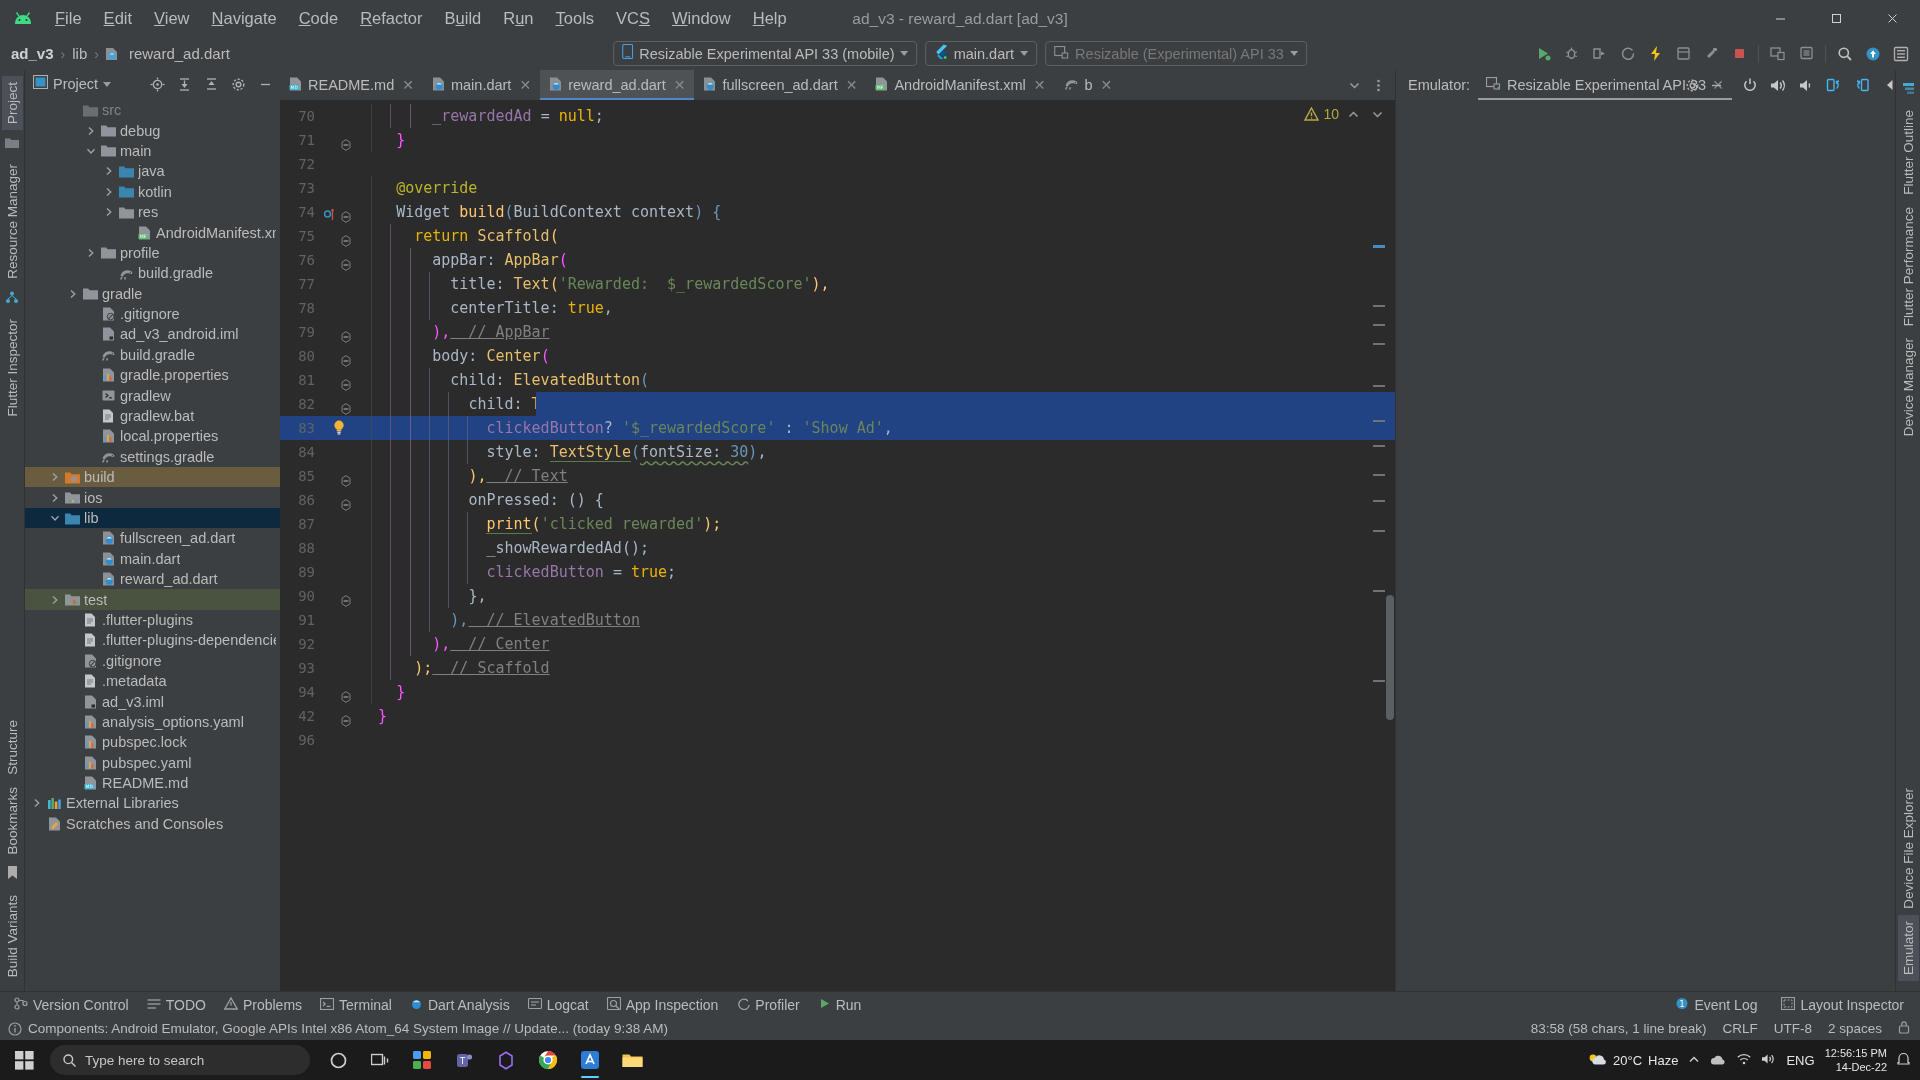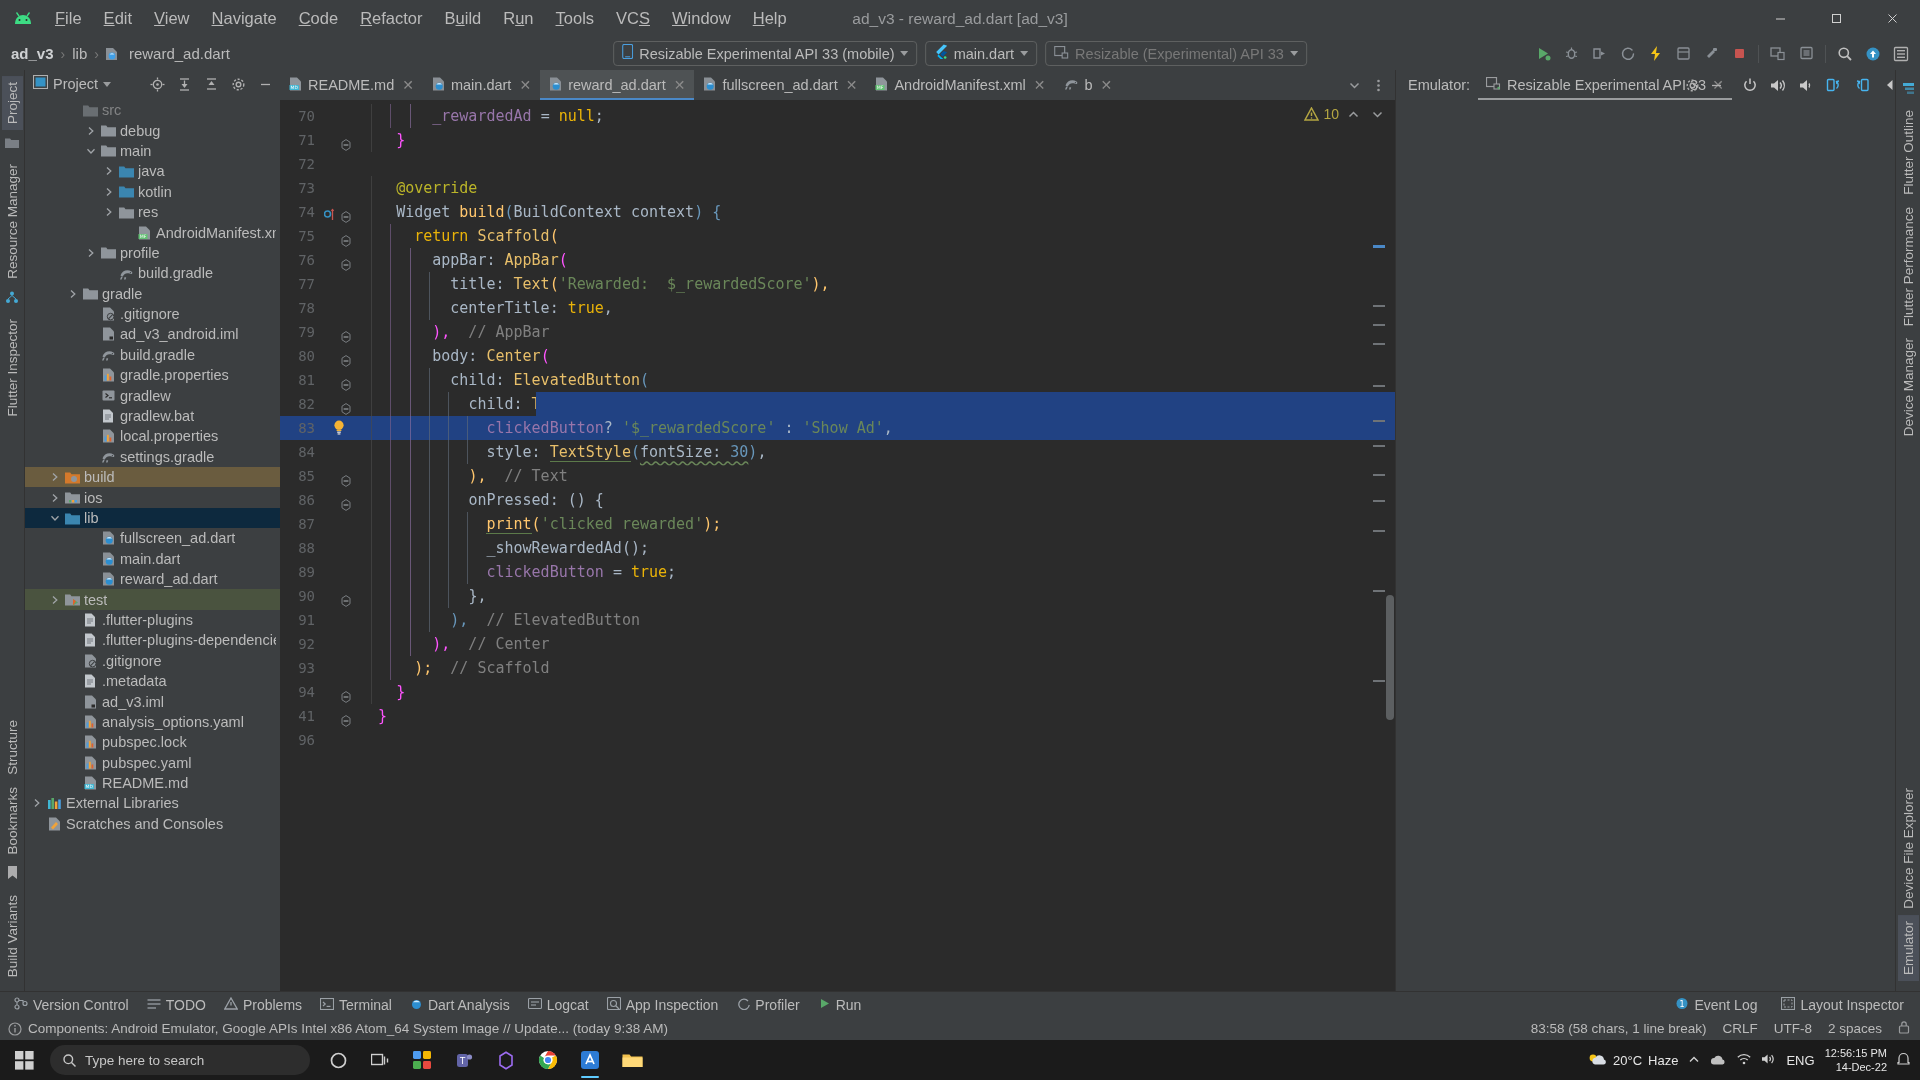--- a/index.html
+++ b/index.html
@@ -108,21 +108,21 @@
   .ln .t { flex:1; padding-left: 2px; position: relative; }
   .ln.hl { background: #214283; }
   .ln.hl2 .t::before { content:''; position:absolute; left:178px; right:0; top:0; bottom:0; background:#214283; }
 
   
   .kw   { color: #eab308; }
   .cls  { color: #e8bf6a; }
   .fn   { color: #ffc66d; }
   .str  { color: #6a8759; }
   .num  { color: #6897bb; }
-  .cmt  { color: #808080; }
+  .cmt  { color: #808080; text-decoration: underline; }
   .fld  { color: #9876aa; }
   .ann  { color: #bbb529; }
   .plain{ color: #a9b7c6; }
   .paren-p { color: #ff55ff; }
   .paren-o { color: #ffc66d; }
   .paren-b { color: #6897bb; }
   .wavy { text-decoration: underline; text-decoration-style: wavy; text-decoration-color: #6a8759; text-underline-offset: 3px; }
   .uline { border-bottom: 1px solid #5c7a4a; }
 
   
@@ -1053,21 +1053,21 @@
                       <path d="M2 3.2 6 0.6 10 3.2v5.6L6 11.4 2 8.8z" fill="none" stroke="#7a7e82" stroke-width="1"></path>
                       <line x1="3.6" y1="6" x2="8.4" y2="6" stroke="#9a9ea2" stroke-width="1.2"></line>
                     </svg></span></span><span class="t"><span class="iguide" style="left:13.2px;background:#4a4a4a;opacity:.65"></span><span class="iguide" style="left:32.4px;background:#7a5f8a;opacity:.65"></span><span class="iguide" style="left:51.599999999999994px;background:#8a6fa0;opacity:.65"></span><span class="iguide" style="left:70.8px;background:#5f6a78;opacity:.65"></span><span class="iguide" style="left:90px;background:#5f6a78;opacity:.65"></span><span style="white-space:pre">            </span><span class="plain">},</span></span></div>
               <div class="ln"><span class="n">91</span><span class="m"></span><span class="t"><span class="iguide" style="left:13.2px;background:#4a4a4a;opacity:.65"></span><span class="iguide" style="left:32.4px;background:#7a5f8a;opacity:.65"></span><span class="iguide" style="left:51.599999999999994px;background:#8a6fa0;opacity:.65"></span><span class="iguide" style="left:70.8px;background:#5f6a78;opacity:.65"></span><span style="white-space:pre">          </span><span class="paren-b">),</span><span class="cmt">  // ElevatedButton</span></span></div>
               <div class="ln"><span class="n">92</span><span class="m"></span><span class="t"><span class="iguide" style="left:13.2px;background:#4a4a4a;opacity:.65"></span><span class="iguide" style="left:32.4px;background:#7a5f8a;opacity:.65"></span><span class="iguide" style="left:51.599999999999994px;background:#8a6fa0;opacity:.65"></span><span style="white-space:pre">        </span><span class="paren-p">),</span><span class="cmt">  // Center</span></span></div>
               <div class="ln"><span class="n">93</span><span class="m"></span><span class="t"><span class="iguide" style="left:13.2px;background:#4a4a4a;opacity:.65"></span><span class="iguide" style="left:32.4px;background:#7a5f8a;opacity:.65"></span><span style="white-space:pre">      </span><span class="paren-o">);</span><span class="cmt">  // Scaffold</span></span></div>
               <div class="ln"><span class="n">94</span><span class="m"><span style="position:absolute;right:6px;top:6px;"><svg width="12" height="12" viewBox="0 0 12 12">
                       <path d="M2 3.2 6 0.6 10 3.2v5.6L6 11.4 2 8.8z" fill="none" stroke="#7a7e82" stroke-width="1"></path>
                       <line x1="3.6" y1="6" x2="8.4" y2="6" stroke="#9a9ea2" stroke-width="1.2"></line>
                     </svg></span></span><span class="t"><span class="iguide" style="left:13.2px;background:#4a4a4a;opacity:.65"></span><span style="white-space:pre">    </span><span class="paren-p">}</span></span></div>
-              <div class="ln"><span class="n">41</span><span class="m"><span style="position:absolute;right:6px;top:6px;"><svg width="12" height="12" viewBox="0 0 12 12">
+              <div class="ln"><span class="n">42</span><span class="m"><span style="position:absolute;right:6px;top:6px;"><svg width="12" height="12" viewBox="0 0 12 12">
                       <path d="M2 3.2 6 0.6 10 3.2v5.6L6 11.4 2 8.8z" fill="none" stroke="#7a7e82" stroke-width="1"></path>
                       <line x1="3.6" y1="6" x2="8.4" y2="6" stroke="#9a9ea2" stroke-width="1.2"></line>
                     </svg></span></span><span class="t"><span style="white-space:pre">  </span><span class="paren-p">}</span></span></div>
               <div class="ln"><span class="n">96</span><span class="m"></span><span class="t"><span style="white-space:pre"></span></span></div>
             </div>
           </div>
 
         <div class="analyzer">
           <svg width="15" height="14" viewBox="0 0 15 14">
               <path d="M7.5 1 14 13H1z" fill="none" stroke="#b5a642" stroke-width="1.5"></path>

